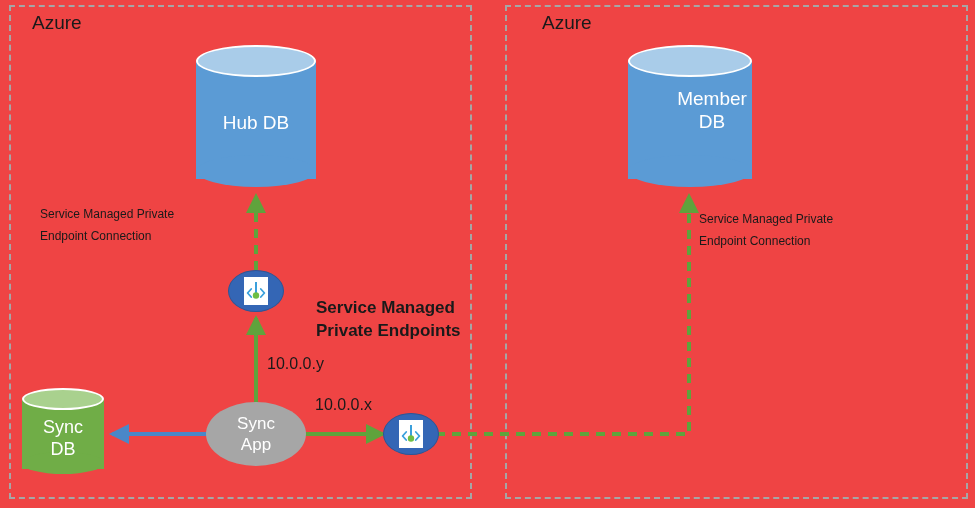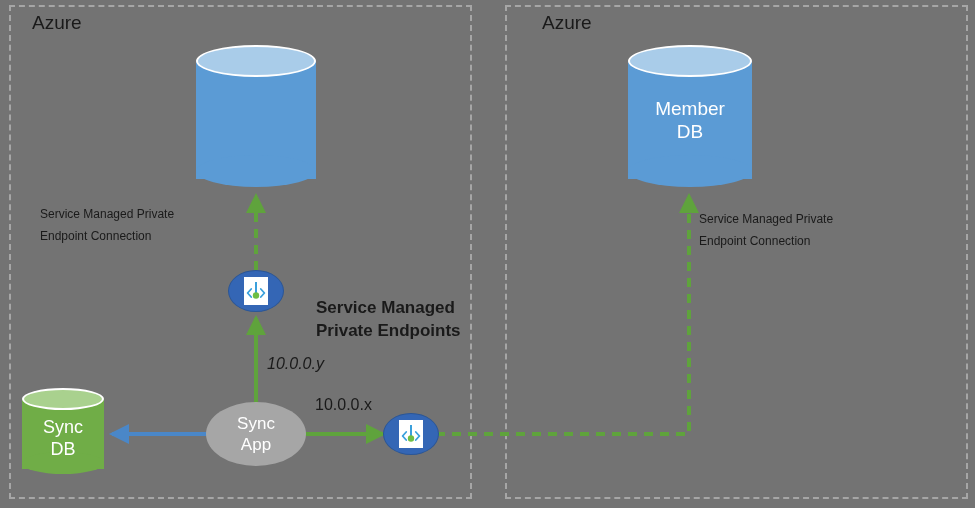--- a/index.html
+++ b/index.html
@@ -4,21 +4,21 @@
 <style>
   html, body {
     margin: 0;
     padding: 0;
     background: #ffffff;
   }
   #canvas {
     position: relative;
     width: 975px;
     height: 508px;
-    background: #737373;
+    background: #ef4444;
     font-family: "Liberation Sans", sans-serif;
     overflow: hidden;
   }
 
   
   .azure-box {
     position: absolute;
     border: 2px dashed #A6A6A6;
     background: transparent;
     box-sizing: border-box;
@@ -166,27 +166,28 @@
      Sync DB --&gt;
     <g>
       <line x1="212" y1="434" x2="112" y2="434" stroke="#4A87C8" stroke-width="4" marker-end="url(#arrHeadBlue)"></line>
     </g>
   </svg>
 
   <div class="cyl" style="left:196px; top:45px; width:120px; height:150px; z-index:3;">
     <div class="body" style="top:16px; width:120px; height:118px; background:#5B9BD5;"></div>
     <div class="bottom" style="top:110px; width:120px; height:32px; background:#5B9BD5;"></div>
     <div class="top" style="top:0px; width:120px; height:32px; background:#A9CCE9; border:2px solid #ffffff;"></div>
+    <div class="label" style="top:66px;">Hub DB</div>
   </div>
 
   <div class="cyl" style="left:628px; top:45px; width:124px; height:150px; z-index:3;">
     <div class="body" style="top:16px; width:124px; height:118px; background:#5B9BD5;"></div>
     <div class="bottom" style="top:110px; width:124px; height:32px; background:#5B9BD5;"></div>
     <div class="top" style="top:0px; width:124px; height:32px; background:#A9CCE9; border:2px solid #ffffff;"></div>
-    <div class="label" style="top:52px;">Member
+    <div class="label" style="top:42px;padding-left:22px;">Member
 DB</div>
   </div>
 
   <div class="cyl" style="left:22px; top:388px; width:82px; height:92px; z-index:3;">
     <div class="body" style="top:11px; width:82px; height:70px; background:#70AD47;"></div>
     <div class="bottom" style="top:64px; width:82px; height:22px; background:#70AD47;"></div>
     <div class="top" style="top:0px; width:82px; height:22px; background:#A9D18E; border:2px solid #ffffff;"></div>
     <div class="label" style="top:28px; font-size:18px; line-height:22px;">Sync
 DB</div>
   </div>
@@ -218,17 +219,17 @@
 
   <div class="note" style="left:40px; top:203px; width:230px;">Service Managed Private
 Endpoint Connection</div>
 
   <div class="note" style="left:699px; top:208px; width:240px;">Service Managed Private
 Endpoint Connection</div>
 
   <div class="note bold" style="left:296px; top:296px; width:185px;">Service Managed
 Private Endpoints</div>
 
-  <div class="ip" style="left:267px; top:355px;font-style:italic;">10.0.0.y</div>
+  <div class="ip" style="left:267px; top:355px;">10.0.0.y</div>
 
   <div class="ip" style="left:315px; top:396px;">10.0.0.x</div>
 
 </div>
 
 </body></html>

